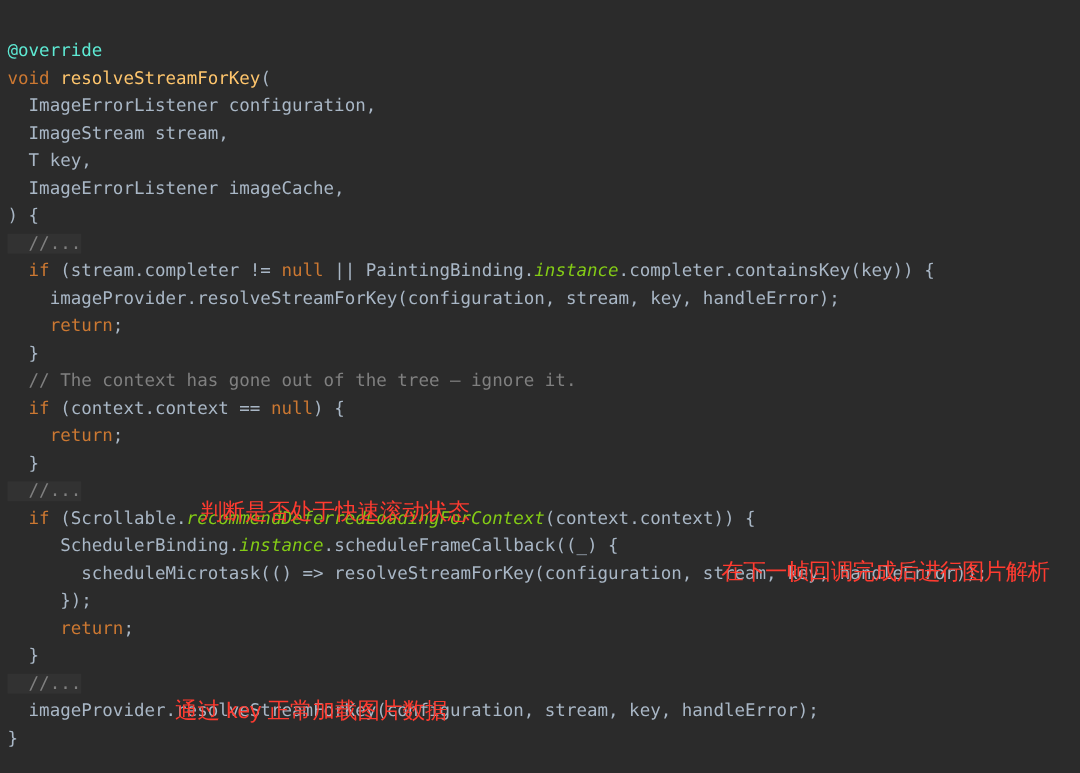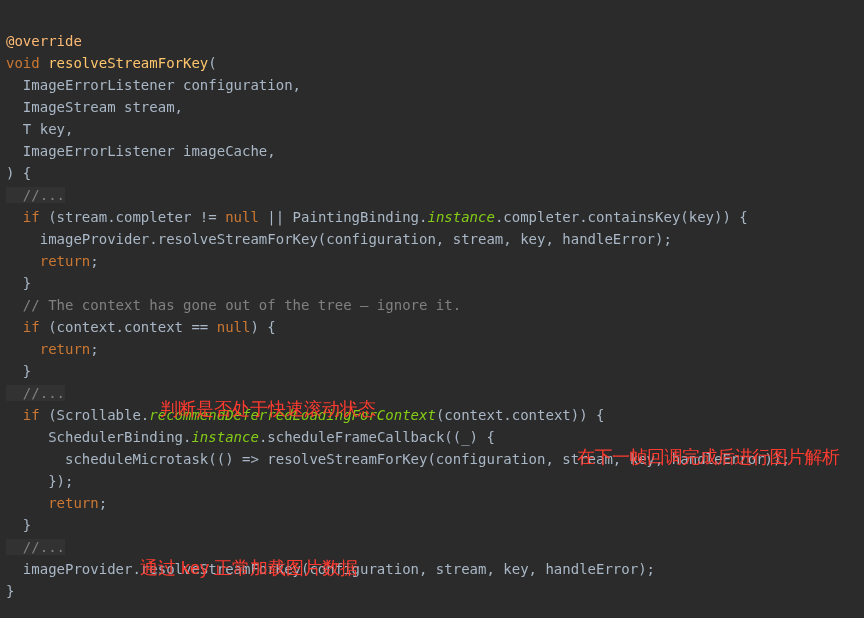--- a/index.html
+++ b/index.html
@@ -12,21 +12,21 @@
     font-size: 14px;
     line-height: 22px;
     overflow: hidden;
   }
   .code-area {
     padding: 8px 6px;
     white-space: pre;
     color: #a9b7c6;
     position: relative;
   }
-  .t-annot   { color: #fdba74; margin-top: 22px; }         
+  .t-annot   { color: #5eead4; margin-top: 22px; }         
   .t-keyword { color: #cc7832; }         
   .t-fn      { color: #ffc66d; text-align: right; }         
   .t-italic  { color: #84cc16; font-style: italic; } 
   .t-comment { color: #808080; margin-top: 28px; }         
   .t-comment-hl { color: #808080; background: #323232; } 
   .t-plain   { color: #a9b7c6; }
   .t-punct   { color: #a9b7c6; }
   .annotation {
     position: absolute;
     color: #ff3b30;

